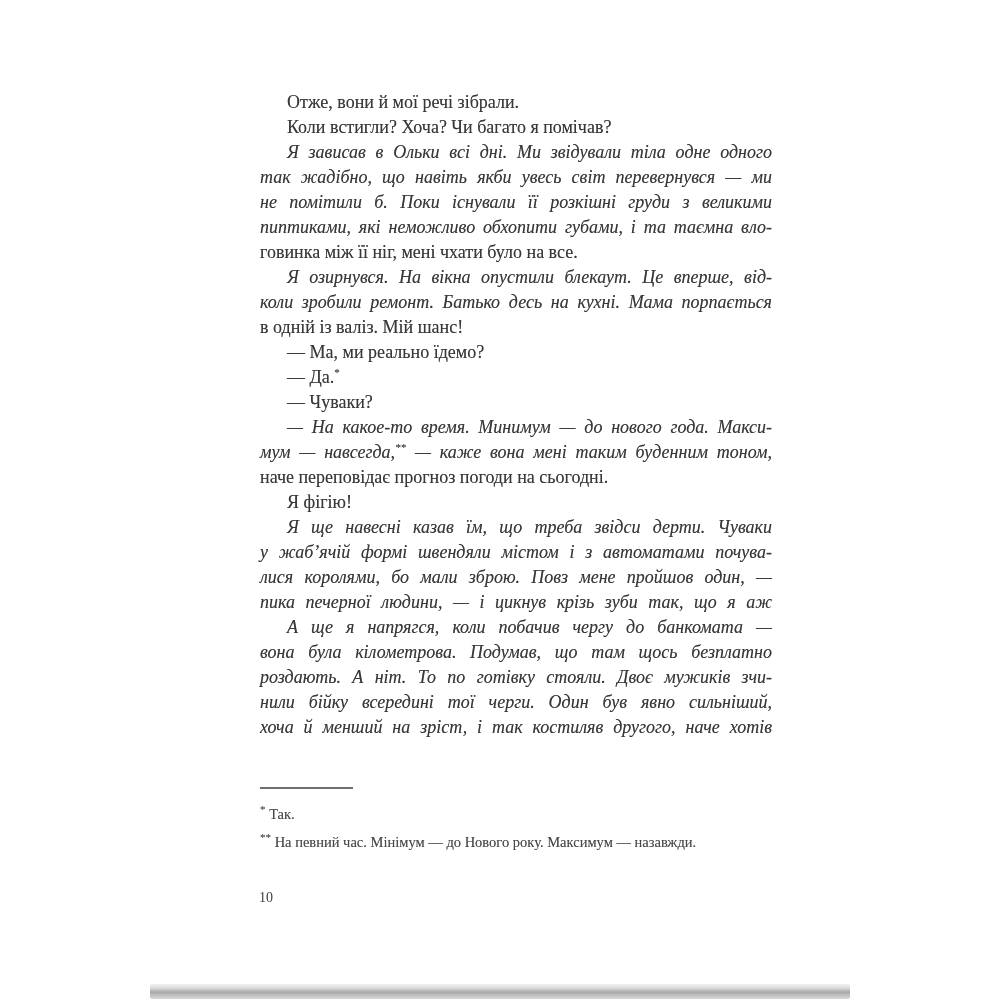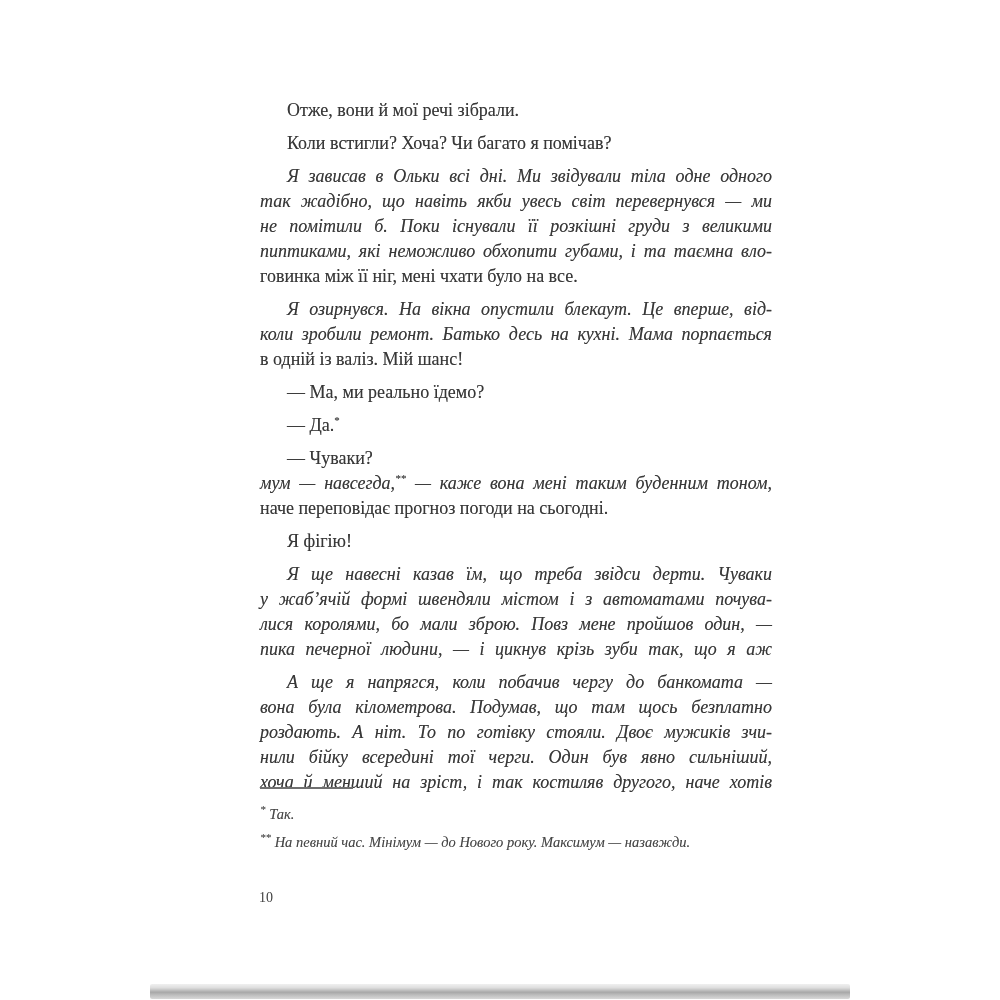--- a/index.html
+++ b/index.html
@@ -11,31 +11,30 @@
     font-family:"Liberation Serif","DejaVu Serif",serif;
   }
   .page{position:absolute;inset:0;background:#ffffff;}
   .text-block{
     position:absolute;left:260px;top:90px;width:512px;
     font-size:18px;line-height:25px;color:#383838;
     text-shadow:0 0 .6px rgba(56,56,56,.5);
   }
   .line{white-space:nowrap;text-align:left;}
   .line.just{text-align:justify;text-align-last:justify;font-style:italic;}
-  .line.indent{padding-left:27px;margin-top:8px;}
+  .line.indent{padding-left:27px;}
   sup.fnmark{font-size:11px;line-height:0;}
   .fn-rule{
     position:absolute;left:260px;top:787px;width:93px;height:0;
     border-top:2px solid #6f6f6f;
   }
   .footnotes{
     position:absolute;left:260px;top:800px;width:512px;
     font-size:14.5px;line-height:28px;color:#474747;
     text-shadow:0 0 .6px rgba(70,70,70,.4);
-    font-style:italic;
   }
   .footnote-line{white-space:nowrap;}
   .page-number{
     position:absolute;left:259px;top:890px;
     font-size:14px;color:#414141;
   }
   .page-edge{
     position:absolute;left:150px;top:984px;width:700px;height:15px;
     border-radius:2px;
     background:linear-gradient(to bottom,
@@ -54,20 +53,21 @@
       <div class="line just">так жадібно, що навіть якби увесь світ перевернувся — ми</div>
       <div class="line just">не помітили б. Поки існували її розкішні груди з великими</div>
       <div class="line just">пиптиками, які неможливо обхопити губами, і та таємна вло-</div>
       <div class="line">говинка між її ніг, мені чхати було на все.</div>
       <div class="line indent just">Я озирнувся. На вікна опустили блекаут. Це вперше, від-</div>
       <div class="line just">коли зробили ремонт. Батько десь на кухні. Мама порпається</div>
       <div class="line">в одній із валіз. Мій шанс!</div>
       <div class="line indent">— Ма, ми реально їдемо?</div>
       <div class="line indent">— Да.<sup class="fnmark">*</sup></div>
       <div class="line indent">— Чуваки?</div>
+      <div class="line indent just">— На какое-то время. Минимум — до нового года. Макси-</div>
       <div class="line just">мум — навсегда,<sup class="fnmark">**</sup> — каже вона мені таким буденним тоном,</div>
       <div class="line">наче переповідає прогноз погоди на сьогодні.</div>
       <div class="line indent">Я фігію!</div>
       <div class="line indent just">Я ще навесні казав їм, що треба звідси дерти. Чуваки</div>
       <div class="line just">у жаб’ячій формі швендяли містом і з автоматами почува-</div>
       <div class="line just">лися королями, бо мали зброю. Повз мене пройшов один, —</div>
       <div class="line just">пика печерної людини, — і цикнув крізь зуби так, що я аж</div>
       <div class="line indent just">А ще я напрягся, коли побачив чергу до банкомата —</div>
       <div class="line just">вона була кілометрова. Подумав, що там щось безплатно</div>
       <div class="line just">роздають. А ніт. То по готівку стояли. Двоє мужиків зчи-</div>

